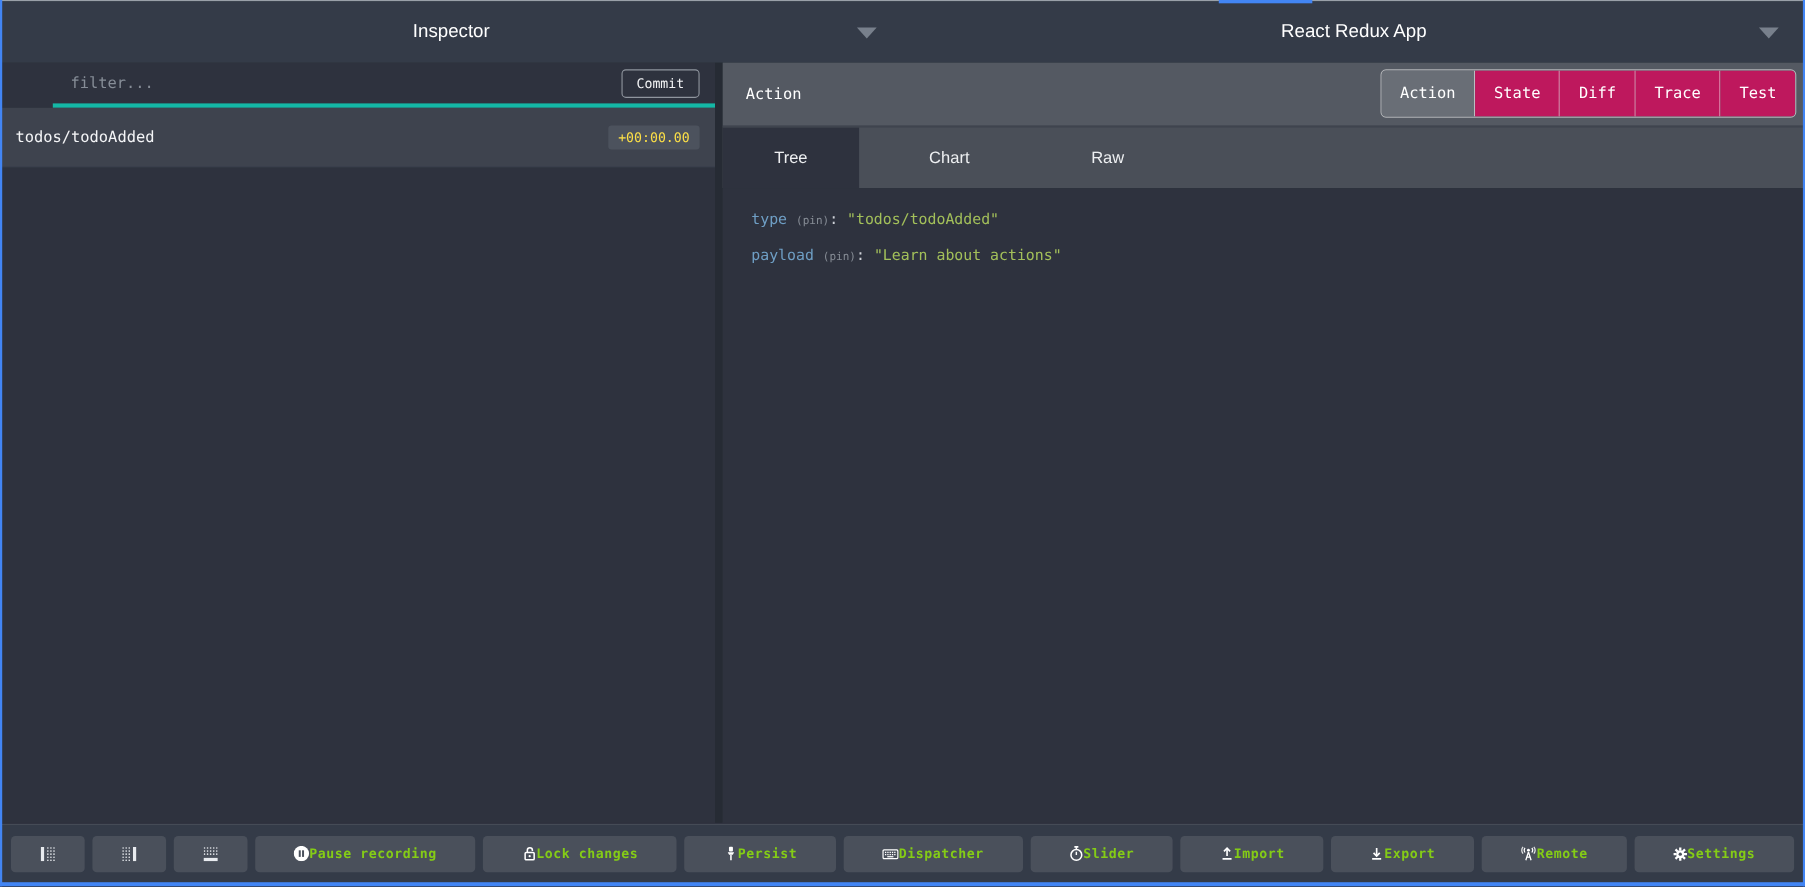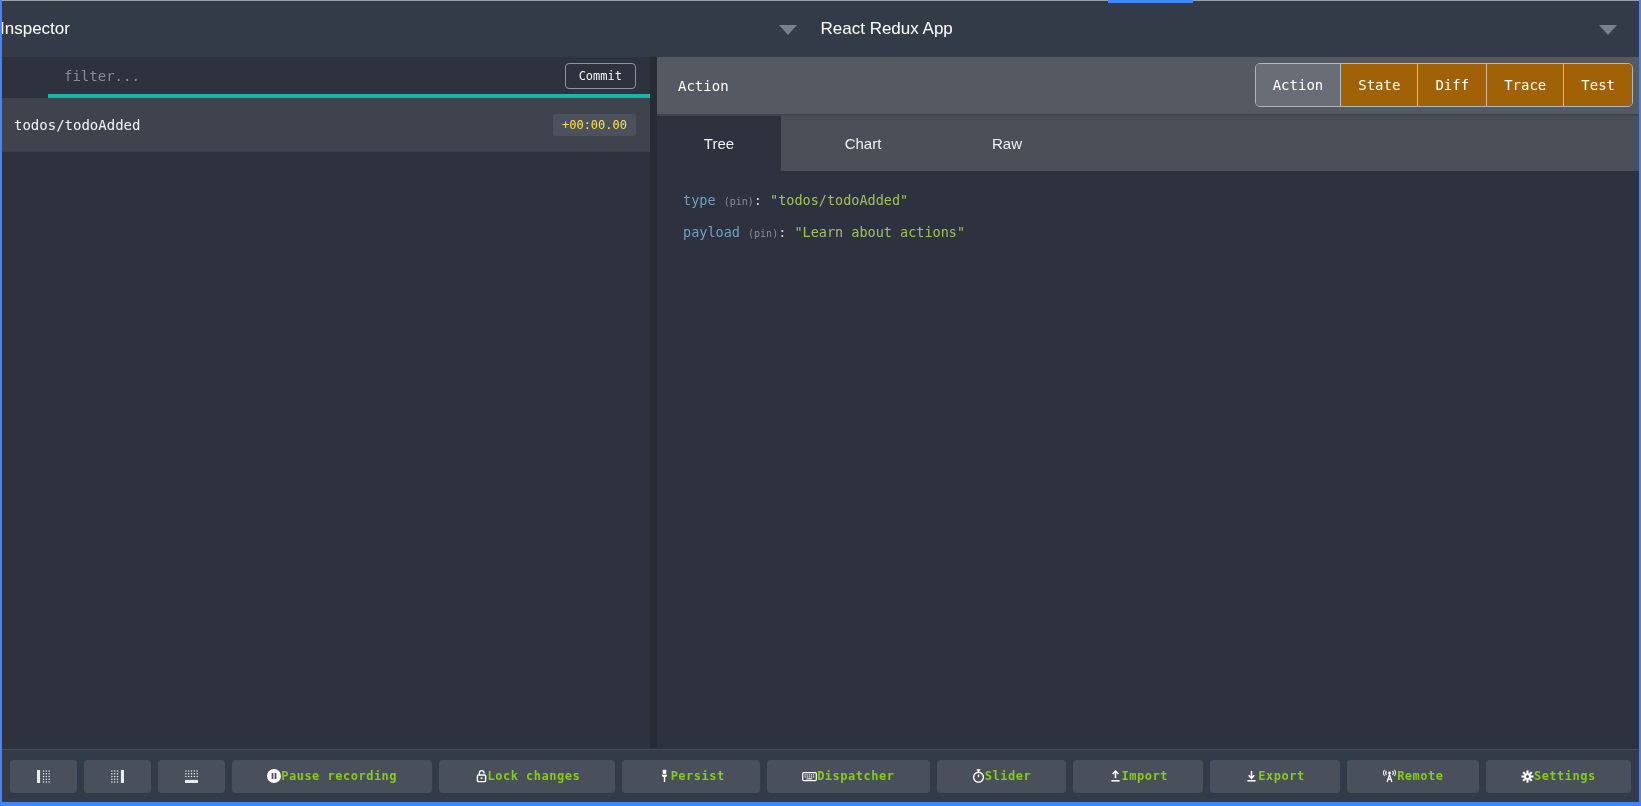--- a/index.html
+++ b/index.html
@@ -7,21 +7,21 @@
        font-family:"DejaVu Sans Mono",monospace;}
   
   .frame-top{position:absolute;top:0;left:0;right:0;height:1px;background:#99a0a8;z-index:60;}
   .frame-top-blue{position:absolute;top:0;left:1108px;width:85px;height:3px;background:#4285f4;z-index:61;}
   .frame-left{position:absolute;top:0;left:0;bottom:0;width:2px;background:#4285f4;z-index:60;}
   .frame-right{position:absolute;top:0;right:0;bottom:0;width:2px;background:#4285f4;z-index:60;}
   .frame-bottom{position:absolute;left:0;right:0;bottom:0;height:4px;background:#4285f4;z-index:60;}
 
   
   .top-header{position:absolute;top:1px;left:0;width:100%;height:56px;background:#343b48;display:flex;}
-  .header-half{flex:1;position:relative;display:flex;align-items:center;cursor:pointer;}
+  .header-half{flex:1;position:relative;display:flex;align-items:center;justify-content:center;cursor:pointer;}
   .header-title{font-family:"Liberation Sans",sans-serif;font-size:17px;color:#ffffff;}
   .caret{position:absolute;right:24px;top:24px;width:0;height:0;
          border-left:9px solid transparent;border-right:9px solid transparent;border-top:10px solid #78808c;}
 
   
   .main{position:absolute;top:57px;left:0;right:0;bottom:58px;display:flex;}
   .left-panel{width:650px;display:flex;flex-direction:column;background:#2e323e;}
   .divider{width:7px;background:#262b34;cursor:col-resize;}
   .right-panel{flex:1;display:flex;flex-direction:column;min-width:0;}
 
@@ -39,21 +39,21 @@
                background:#3e4450;color:#c3c8d1;}
   .action-row.selected .action-time{background:#4c525d;color:#fde047;}
 
   
   .right-header{height:57px;background:#545962;display:flex;align-items:center;
                 padding-left:21px;position:relative;flex:none;}
   .right-header-title{font-size:14px;color:#ffffff;}
   .tab-group{position:absolute;right:8px;top:6px;height:44px;display:flex;
              border:1px solid rgba(255,255,255,0.55);border-radius:5px;overflow:hidden;box-sizing:border-box;}
   .tab{display:flex;align-items:center;justify-content:center;padding:0 17px;font-size:14px;color:#ffffff;
-       background:#a16207;border-right:1px solid rgba(255,255,255,0.55);cursor:pointer;}
+       background:#be185d;border-right:1px solid rgba(255,255,255,0.55);cursor:pointer;}
   .tab:last-child{border-right:none;}
   .tab.selected{background:#696e76;}
 
   .subtab-bar{height:55px;background:#4a4f58;border-top:2px solid #3f444e;display:flex;flex:none;gap:20px;}
   .subtab{width:124px;display:flex;align-items:center;justify-content:center;
           font-family:"Liberation Sans",sans-serif;font-size:15px;color:#eef0f2;cursor:pointer;}
   .subtab.selected{background:#2e323e;}
 
   .content{flex:1;background:#2e323e;padding:14px 0 0 26px;font-size:13.5px;overflow:auto;}
   .tree-row{line-height:30px;white-space:pre;}

